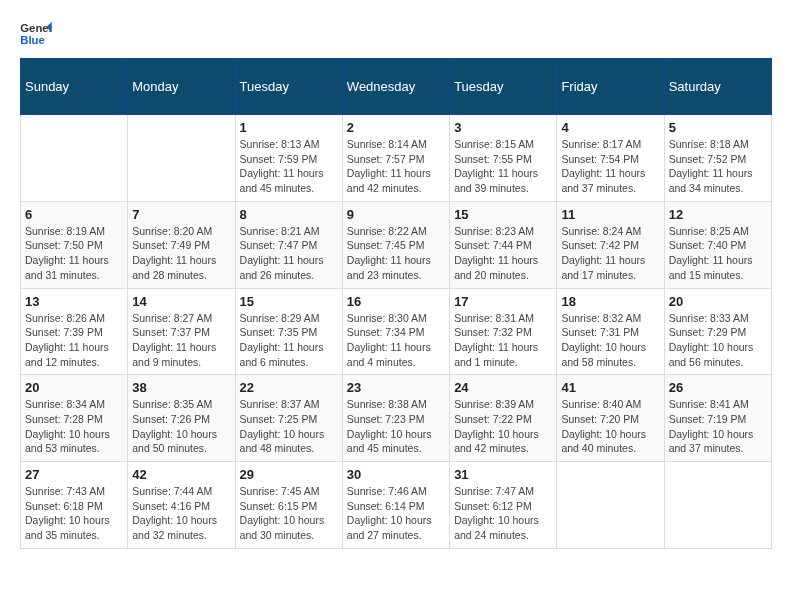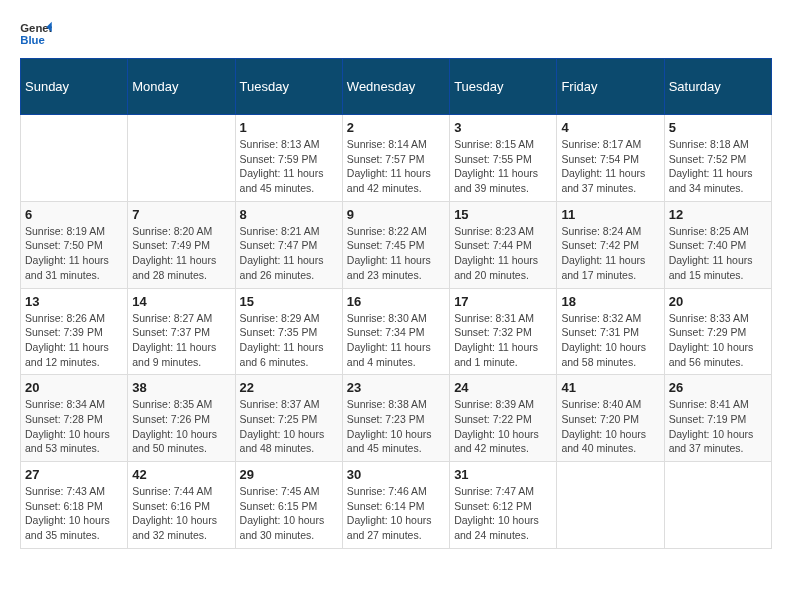--- a/index.html
+++ b/index.html
@@ -277,21 +277,21 @@
       <tr>
         <td>
           <span class="day-num">27</span>
           <div class="day-detail">Sunrise: 7:43 AM
 Sunset: 6:18 PM
 Daylight: 10 hours and 35 minutes.</div>
         </td>
         <td>
           <span class="day-num">42</span>
           <div class="day-detail">Sunrise: 7:44 AM
-Sunset: 6:16 PM
+Sunset: 4:16 PM
 Daylight: 10 hours and 32 minutes.</div>
         </td>
         <td>
           <span class="day-num">29</span>
           <div class="day-detail">Sunrise: 7:45 AM
 Sunset: 6:15 PM
 Daylight: 10 hours and 30 minutes.</div>
         </td>
         <td>
           <span class="day-num">30</span>

